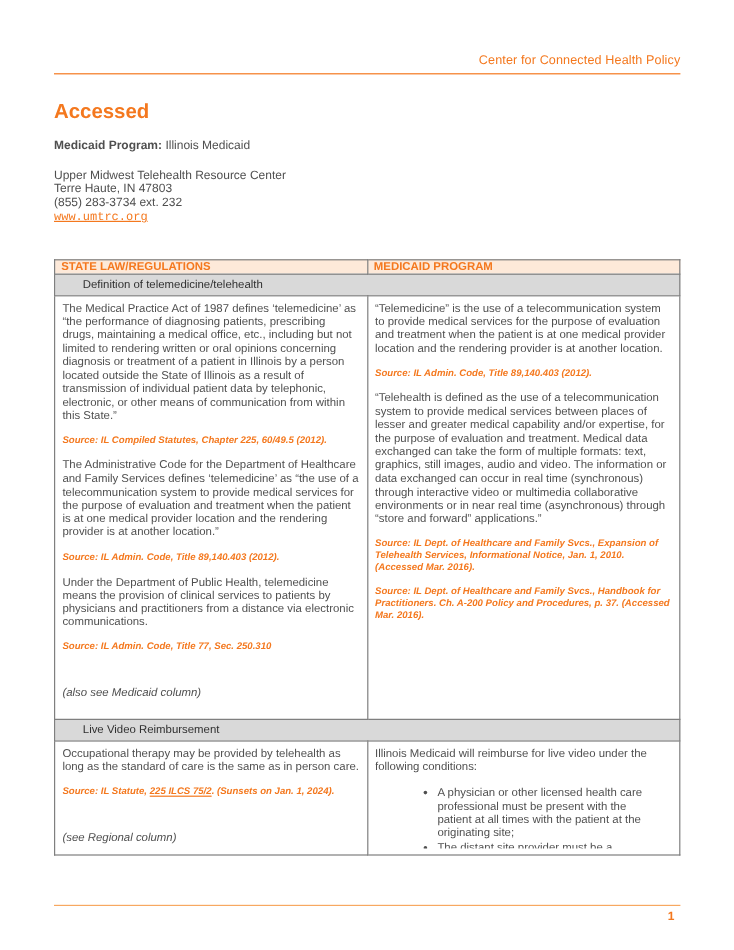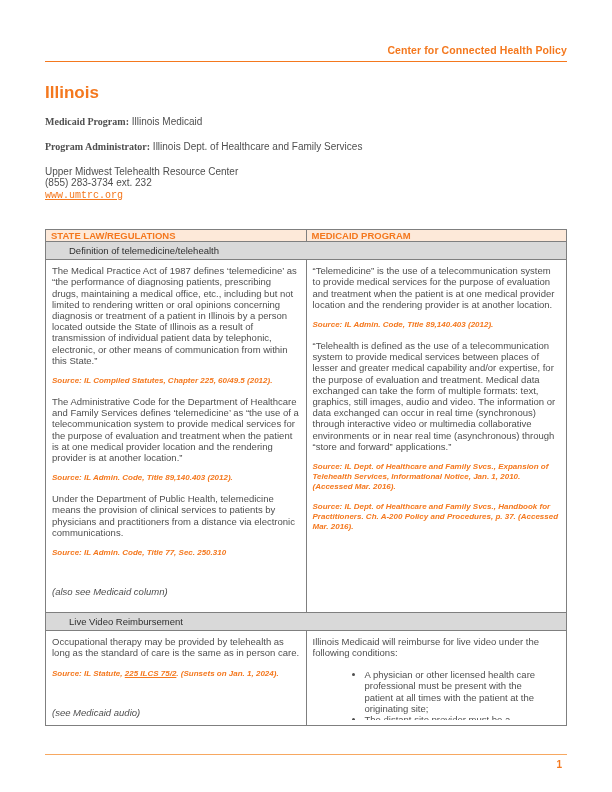--- a/index.html
+++ b/index.html
@@ -12,29 +12,29 @@
   *{box-sizing:border-box;}
   html,body{margin:0;padding:0;background:#e8e8e8;}
   .page{
     width:612px;height:792px;position:relative;background:#fff;overflow:hidden;
     font-family:"Liberation Sans",sans-serif;color:var(--body);
     margin:0 auto;
   }
   .content{margin:0 45px;}
   .brand{
     padding-top:44px;text-align:right;color:var(--accent);
-    font-size:10.5px;font-weight:bold;letter-spacing:0.1px;
+    font-size:10.5px;font-weight:normal;letter-spacing:0.1px;
   }
   .brand-rule{border-bottom:1px solid var(--accent);margin-top:5px;}
   .doc-title{
     margin:21px 0 0;color:var(--accent);font-size:17px;font-weight:bold;
   }
   .info{font-size:10px;line-height:12px;}
   .info-row{margin-top:13px;}
-  .info-label{font-weight:bold;font-family:Liberation Serif, serif;}
+  .info-label{font-weight:bold;}
   .rtrc{margin-top:13px;}
   .rtrc-line{line-height:11.4px;}
   .rtrc-link{
     color:var(--accent);text-decoration:underline;cursor:pointer;
     display:inline-block;line-height:11.4px;font-family:Liberation Mono, monospace;
   }
   table.policy-table{
     margin-top:28px;width:522px;border-collapse:collapse;table-layout:fixed;
   }
   .policy-table th,.policy-table td{border:1px solid var(--border);}
@@ -69,33 +69,30 @@
   }
 </style>
 </head>
 <body>
 
 <div class="page">
   <div class="content">
     <div class="brand">Center for Connected Health Policy</div>
     <div class="brand-rule"></div>
 
-    <h1 class="doc-title">Illinois</h1>
+    <h1 class="doc-title">Accessed</h1>
 
     <div class="info">
       <div class="info-row">
         <span class="info-label">Medicaid Program:</span>
         <span>Illinois Medicaid</span>
       </div>
-      <div class="info-row">
-        <span class="info-label">Program Administrator:</span>
-        <span>Illinois Dept. of Healthcare and Family Services</span>
-      </div>
       <div class="rtrc">
         <div class="rtrc-line">Upper Midwest Telehealth Resource Center</div>
+        <div class="rtrc-line">Terre Haute, IN 47803</div>
         <div class="rtrc-line">(855) 283-3734 ext. 232</div>
         <span class="rtrc-link">www.umtrc.org</span>
       </div>
     </div>
 
     <table class="policy-table">
       <thead>
         <tr>
           <th>STATE LAW/REGULATIONS</th>
           <th>MEDICAID PROGRAM</th>
@@ -128,21 +125,21 @@
             </td>
           </tr>
           <tr>
             <td class="section" colspan="2">Live Video Reimbursement</td>
           </tr>
           <tr class="body-row sec-1">
             <td class="cell">
               <div class="cell-inner">
                 <p class="body">Occupational therapy may be provided by telehealth as long as the standard of care is the same as in person care.</p>
                 <p class="source">Source: IL Statute, <span class="src-link">225 ILCS 75/2</span>. (Sunsets on Jan. 1, 2024).</p>
-                <p class="note">(see Medicaid audio)</p>
+                <p class="note">(see Regional column)</p>
               </div>
             </td>
             <td class="cell">
               <div class="cell-inner">
                 <p class="body">Illinois Medicaid will reimburse for live video under the following conditions:</p>
                 <ul class="bullets">
                   <li>A physician or other licensed health care professional must be present with the patient at all times with the patient at the originating site;</li>
                   <li>The distant site provider must be a physician, physician assistant, podiatrist or advanced practice</li>
                 </ul>
               </div>

